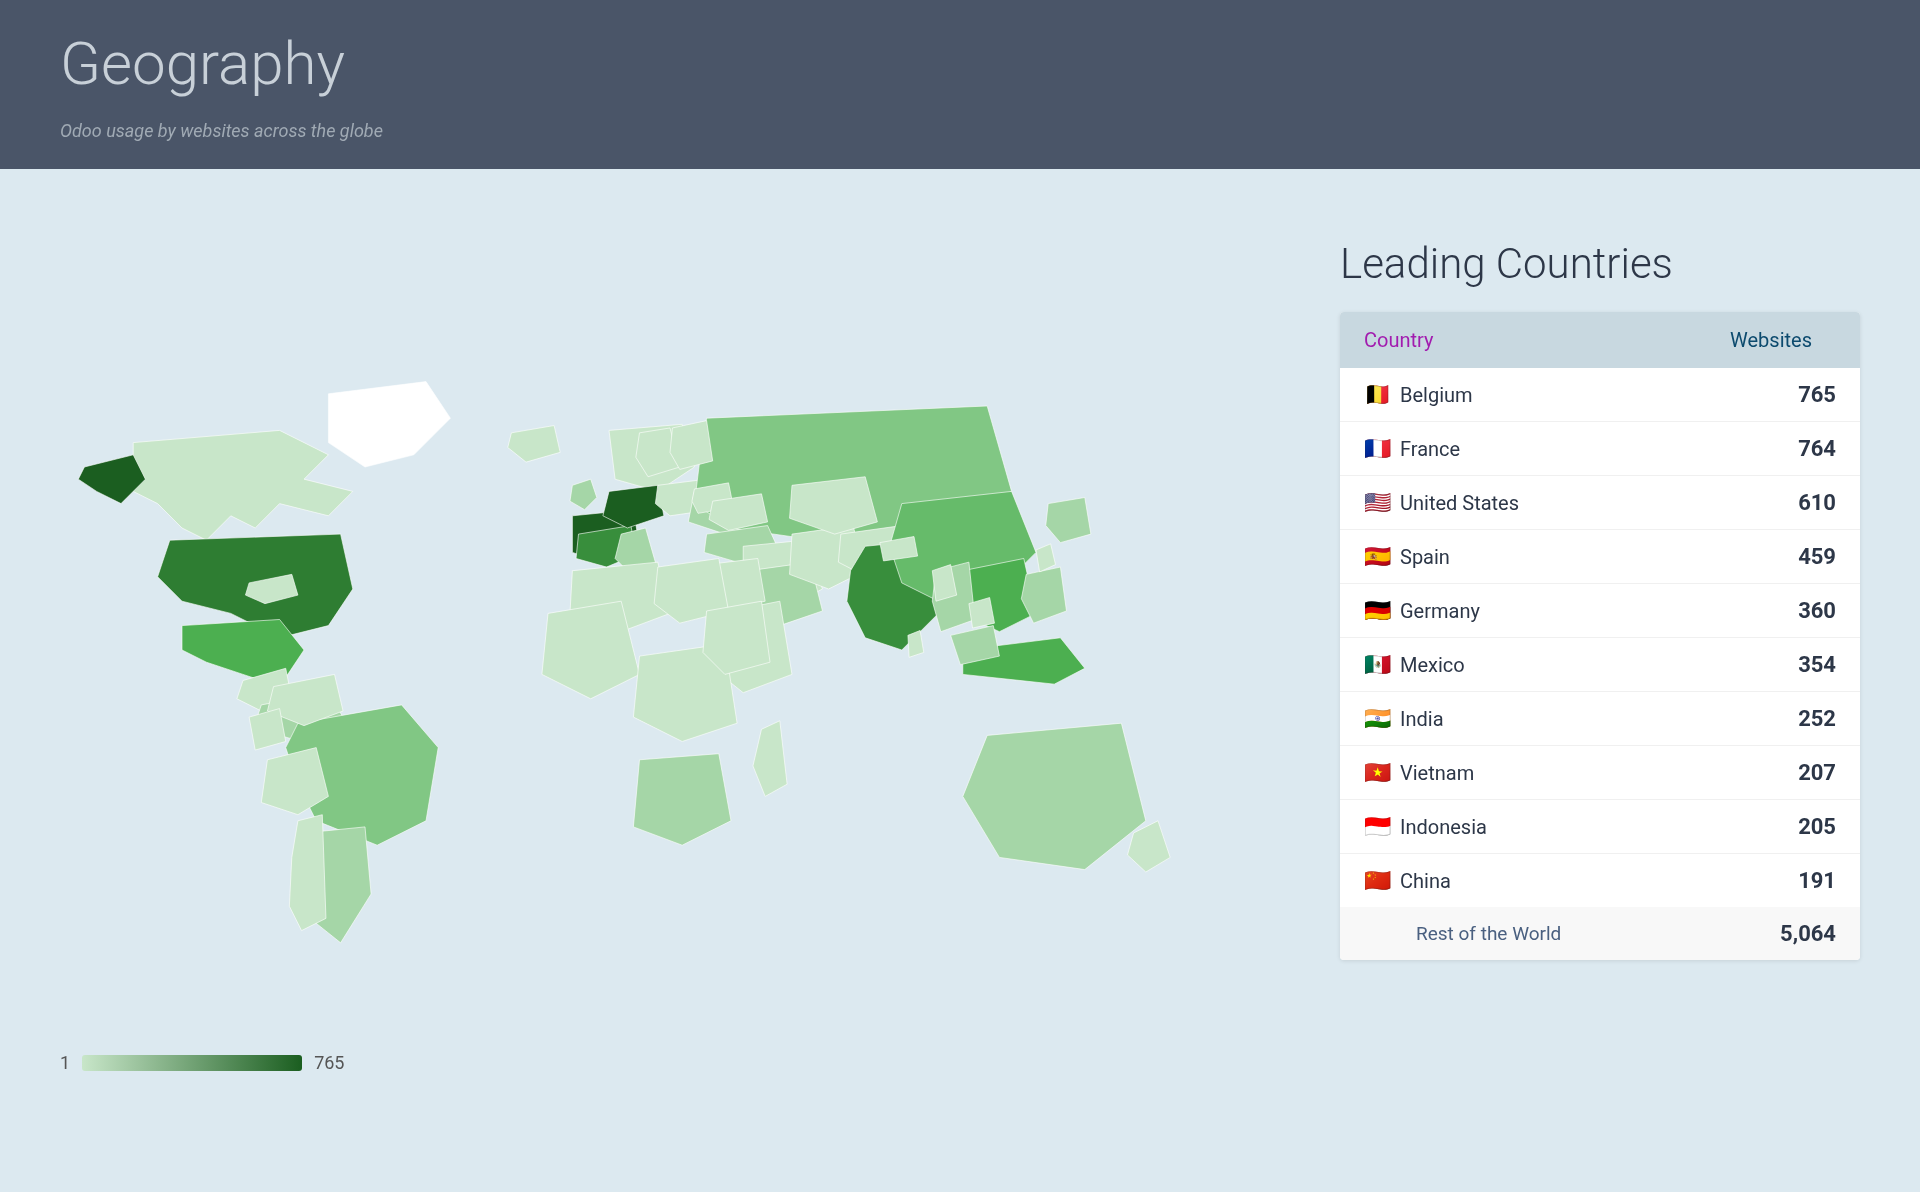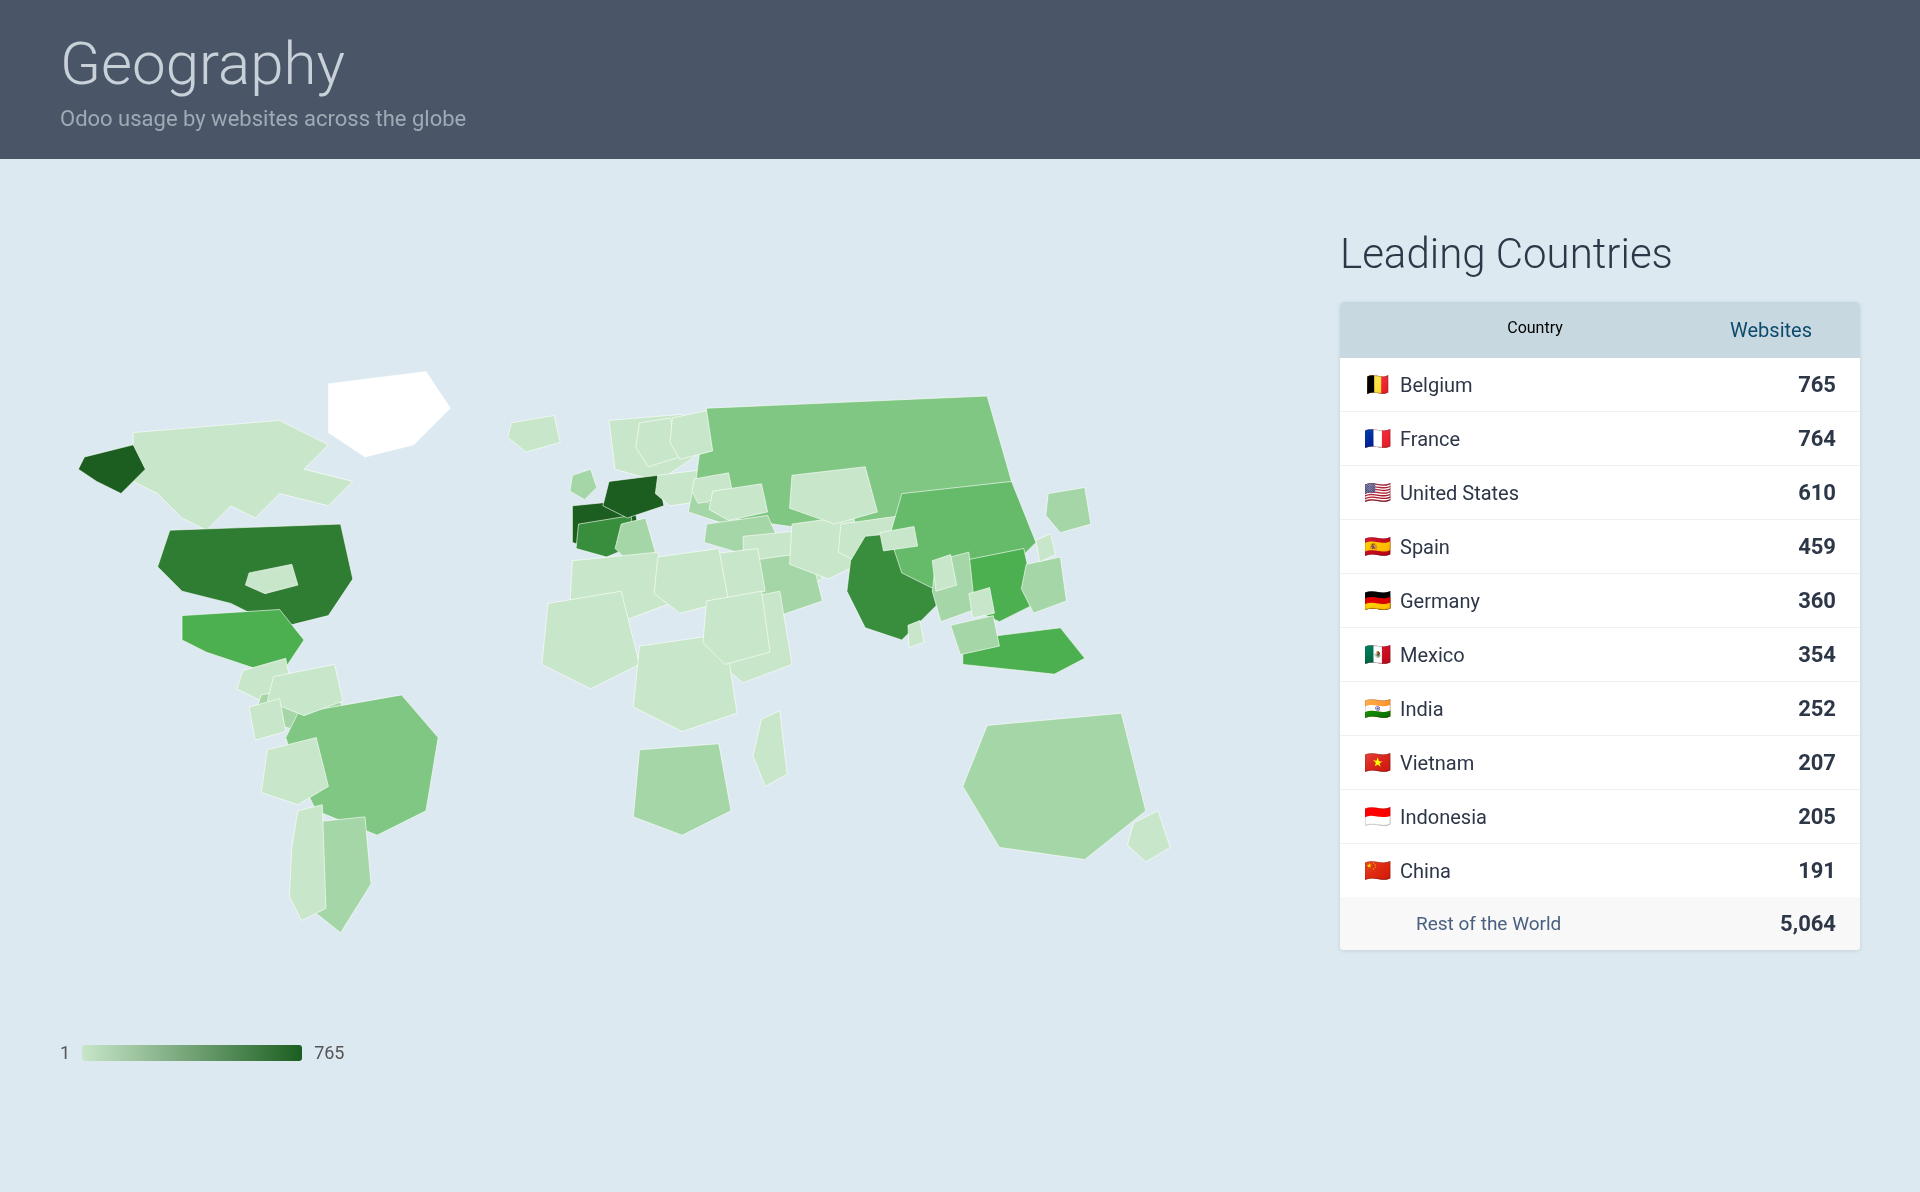--- a/index.html
+++ b/index.html
@@ -17,23 +17,24 @@
     }
 
     .header-title {
       font-size: 60px;
       font-weight: 300;
       color: #c8d0d8;
       line-height: 1.2;
     }
 
     .header-subtitle {
-      font-size: 22px;
+      font-size: 18px;
       color: #a0aab4;
-      margin-top: 6px;
+      margin-top: 20px;
+      font-style: italic;
     }
 
     .main-content {
       display: flex;
       padding: 50px 60px;
       gap: 60px;
       background: #dce9f0;
       min-height: 1080px;
     }
 
@@ -87,23 +88,22 @@
     }
 
     .table-header {
       background: #c8d8e0;
       display: flex;
       padding: 16px 24px;
     }
 
     .table-header .col-country {
       flex: 1;
-      font-size: 16px;
-      color: #000000;
-      text-align: center;
+      font-size: 20px;
+      color: #a21caf;
     }
 
     .table-header .col-websites {
       width: 130px;
       font-size: 20px;
       color: #0c4a6e;
       text-align: center;
     }
 
     .table-row {

